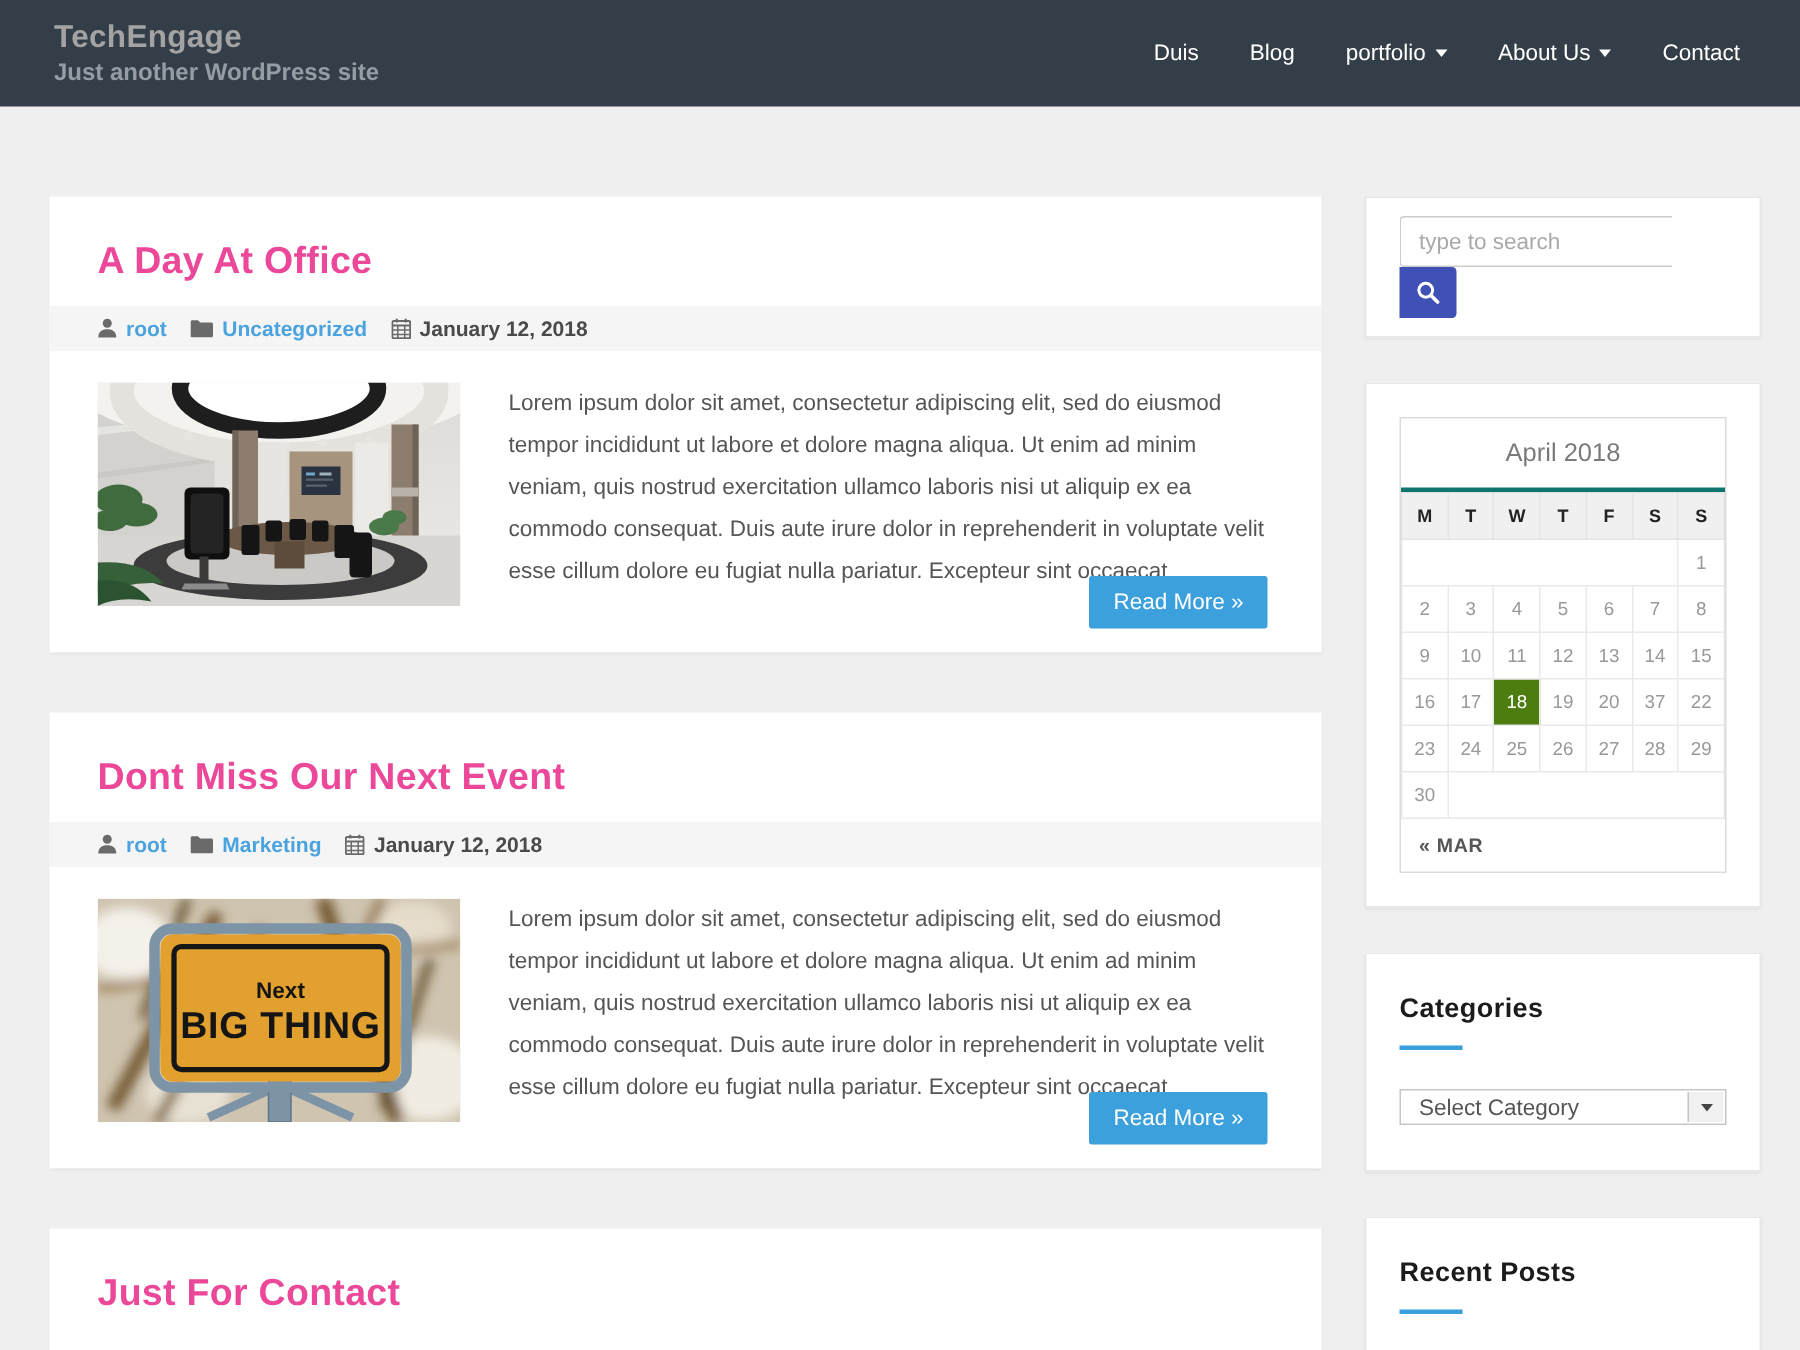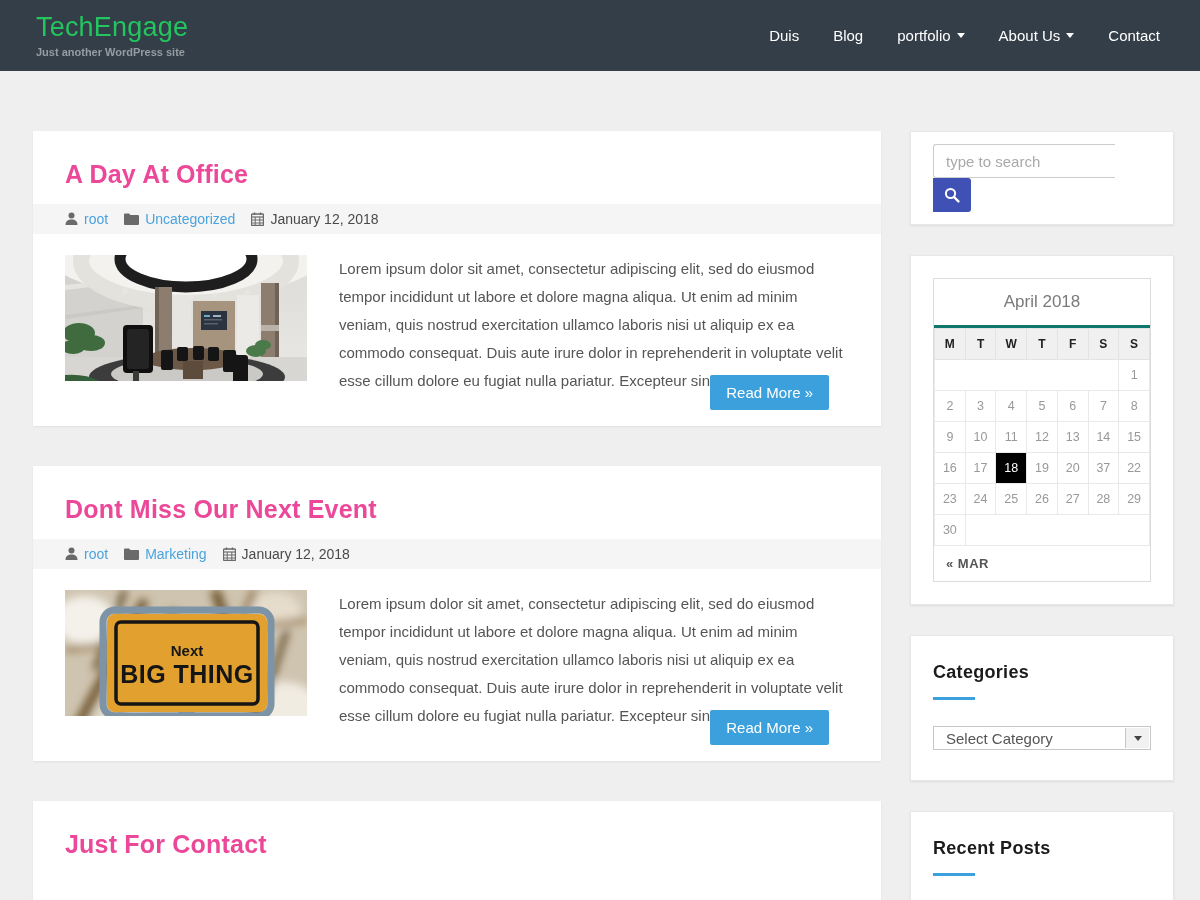--- a/index.html
+++ b/index.html
@@ -3,46 +3,46 @@
 <meta charset="utf-8">
 <style>
   * { margin:0; padding:0; box-sizing:border-box; }
   html,body { width:1200px; height:900px; overflow:hidden; }
   body { background:#efefef; font-family:"Liberation Sans", sans-serif; }
 
   
   .site-header { height:71px; background:#333e48; display:flex; align-items:center;
                  justify-content:space-between; padding:0 40px 0 36px; }
   .brand { line-height:1; cursor:pointer; }
-  .brand .site-title { color:#22c55e; font-size:27px; font-weight:normal; letter-spacing:.2px; }
-  .brand .site-tagline { color:#959ca3; font-size:11px; font-weight:bold; margin-top:6px; }
+  .brand .site-title { color:#a3a3a3; font-size:21px; font-weight:bold; letter-spacing:.2px; }
+  .brand .site-tagline { color:#959ca3; font-size:16px; font-weight:bold; margin-top:6px; }
   .nav { display:flex; align-items:center; }
   .nav-item { color:#ffffff; font-size:15px; margin-left:34px; cursor:pointer; display:flex; align-items:center; }
   .caret { display:inline-block; width:0; height:0; margin-left:6px; border-left:4px solid transparent;
            border-right:4px solid transparent; border-top:5px solid #fff; }
 
   
   .container { display:flex; align-items:flex-start; padding:60px 26px 0 33px; }
   .main-col { width:848px; }
   .side-col { width:264px; margin-left:29px; }
 
   
   .post-card { background:#fff; margin-bottom:40px; position:relative;
                box-shadow:0 1px 2px rgba(0,0,0,.06); }
   .post-title-area { padding:29px 32px 15px; }
   .post-title { font-size:25px; font-weight:bold; color:#ec4899; letter-spacing:.2px; cursor:pointer; }
   .post-meta { background:#f5f5f5; padding:7px 32px; display:flex; align-items:center;
-               font-size:14px; color:#4a4a4a; }
+               font-size:14px; color:#4a4a4a;font-weight:bold; }
   .meta-group { display:flex; align-items:center; margin-right:16px; }
   .meta-icon { display:inline-flex; margin-right:6px; }
   .meta-link { color:#4aa3df; cursor:pointer; }
   .post-body { display:flex; padding:21px 32px 31px; }
-  .thumb { width:242px; height:126px; flex-shrink:0; margin-right:32px; overflow:hidden; cursor:pointer; }
+  .thumb { width:242px; height:149px; flex-shrink:0; margin-right:32px; overflow:hidden; cursor:pointer; }
   .excerpt { flex:1; font-size:15px; line-height:28px; color:#555; }
-  .read-more { position:absolute; right:52px; bottom:16px; background:#3ba0dc; color:#fff;
+  .read-more { position:absolute; right:36px; bottom:16px; background:#3ba0dc; color:#fff;
                border:none; font-size:15px; padding:9px 16px; border-radius:2px;
                font-family:"Liberation Sans", sans-serif; cursor:pointer; }
   .post-card.partial { min-height:120px; margin-bottom:0; }
 
   
   .widget { background:#fff; box-shadow:0 1px 2px rgba(0,0,0,.08); border:1px solid #e7e7e7;
             margin-bottom:30px; }
   .widget-search { padding:12px 22px; display:flex;flex-direction:column; }
   .search-input { width:182px; height:34px; border:1px solid #ccc; border-right:none;
                   border-radius:3px 0 0 3px; padding:0 12px; font-size:15px; color:#555;
@@ -52,21 +52,21 @@
                 display:flex; align-items:center; justify-content:center; cursor:pointer; }
 
   .widget-pad { padding:22px; }
   .cal-box { border:1px solid #dcdcdc; }
   .cal-caption { text-align:center; font-size:17px; color:#7a7a7a; padding:13px 0; border-bottom:3px solid #0f766e; }
   table.calendar { width:100%; border-collapse:collapse; }
   table.calendar th { background:#f0f0f0; color:#222; font-size:12px; font-weight:bold;
                       border:1px solid #e3e3e3; padding:8px 0; text-align:center; }
   table.calendar td { border:1px solid #e9e9e9; color:#999; font-size:12.5px; text-align:center;
                       padding:8px 0; background:#fff; }
-  table.calendar td.sel { background:#000000; color:#fff; cursor:pointer;margin-left:14px; }
+  table.calendar td.sel { background:#4d7c0f; color:#fff; cursor:pointer;margin-left:14px; }
   .cal-footer { padding:10px 12px; font-size:13px; color:#555; font-weight:bold; letter-spacing:.5px; }
   .cal-footer span { cursor:pointer; }
 
   .widget-heading { font-size:18px; font-weight:bold; color:#1b1b1b; letter-spacing:.3px; }
   .heading-underline { width:42px; height:3px; background:#3ba0dc; margin-top:14px; }
 
   .select-box { margin-top:26px; position:relative; height:24px; border:1px solid #c6c6c6;
                 background:#fff; display:flex; align-items:center; padding-left:12px;
                 font-size:15px; color:#555; cursor:pointer; }
   .select-arrow { position:absolute; top:1px; right:1px; bottom:1px; width:24px; background:#f1f1f1;

